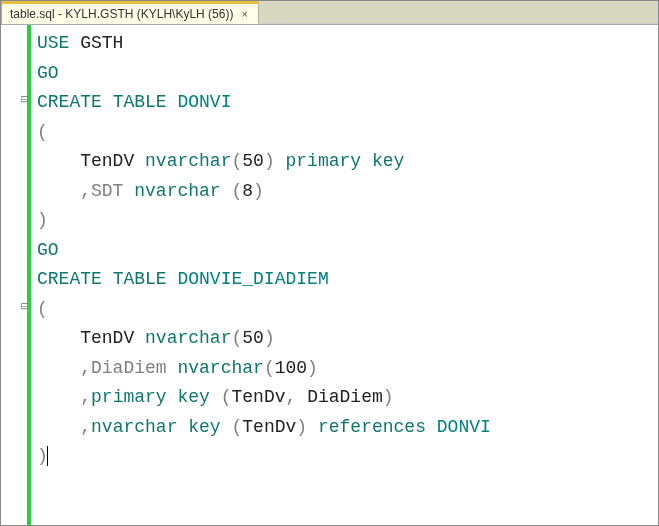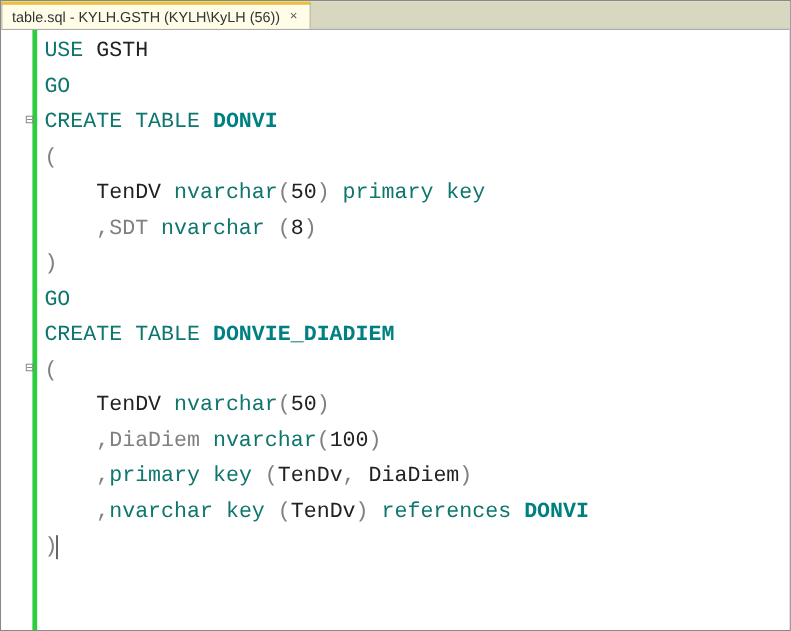--- a/index.html
+++ b/index.html
@@ -63,21 +63,21 @@
     line-height: 1;
   }
   .code-area {
     flex: 1;
     padding: 4px 0 4px 6px;
     white-space: pre;
     line-height: 29.5px;
     color: #000;
   }
   .kw-blue { color: #0f766e; }
-  .kw-teal { color: #008080; font-weight: bold; }
+  .kw-teal { color: #008080; }
   .paren-gray { color: #808080; }
   .plain { color: #222; }
   .caret {
     display: inline-block;
     width: 1px;
     height: 20px;
     background: #000;
     vertical-align: text-bottom;
     margin-left: -1px;
   }

